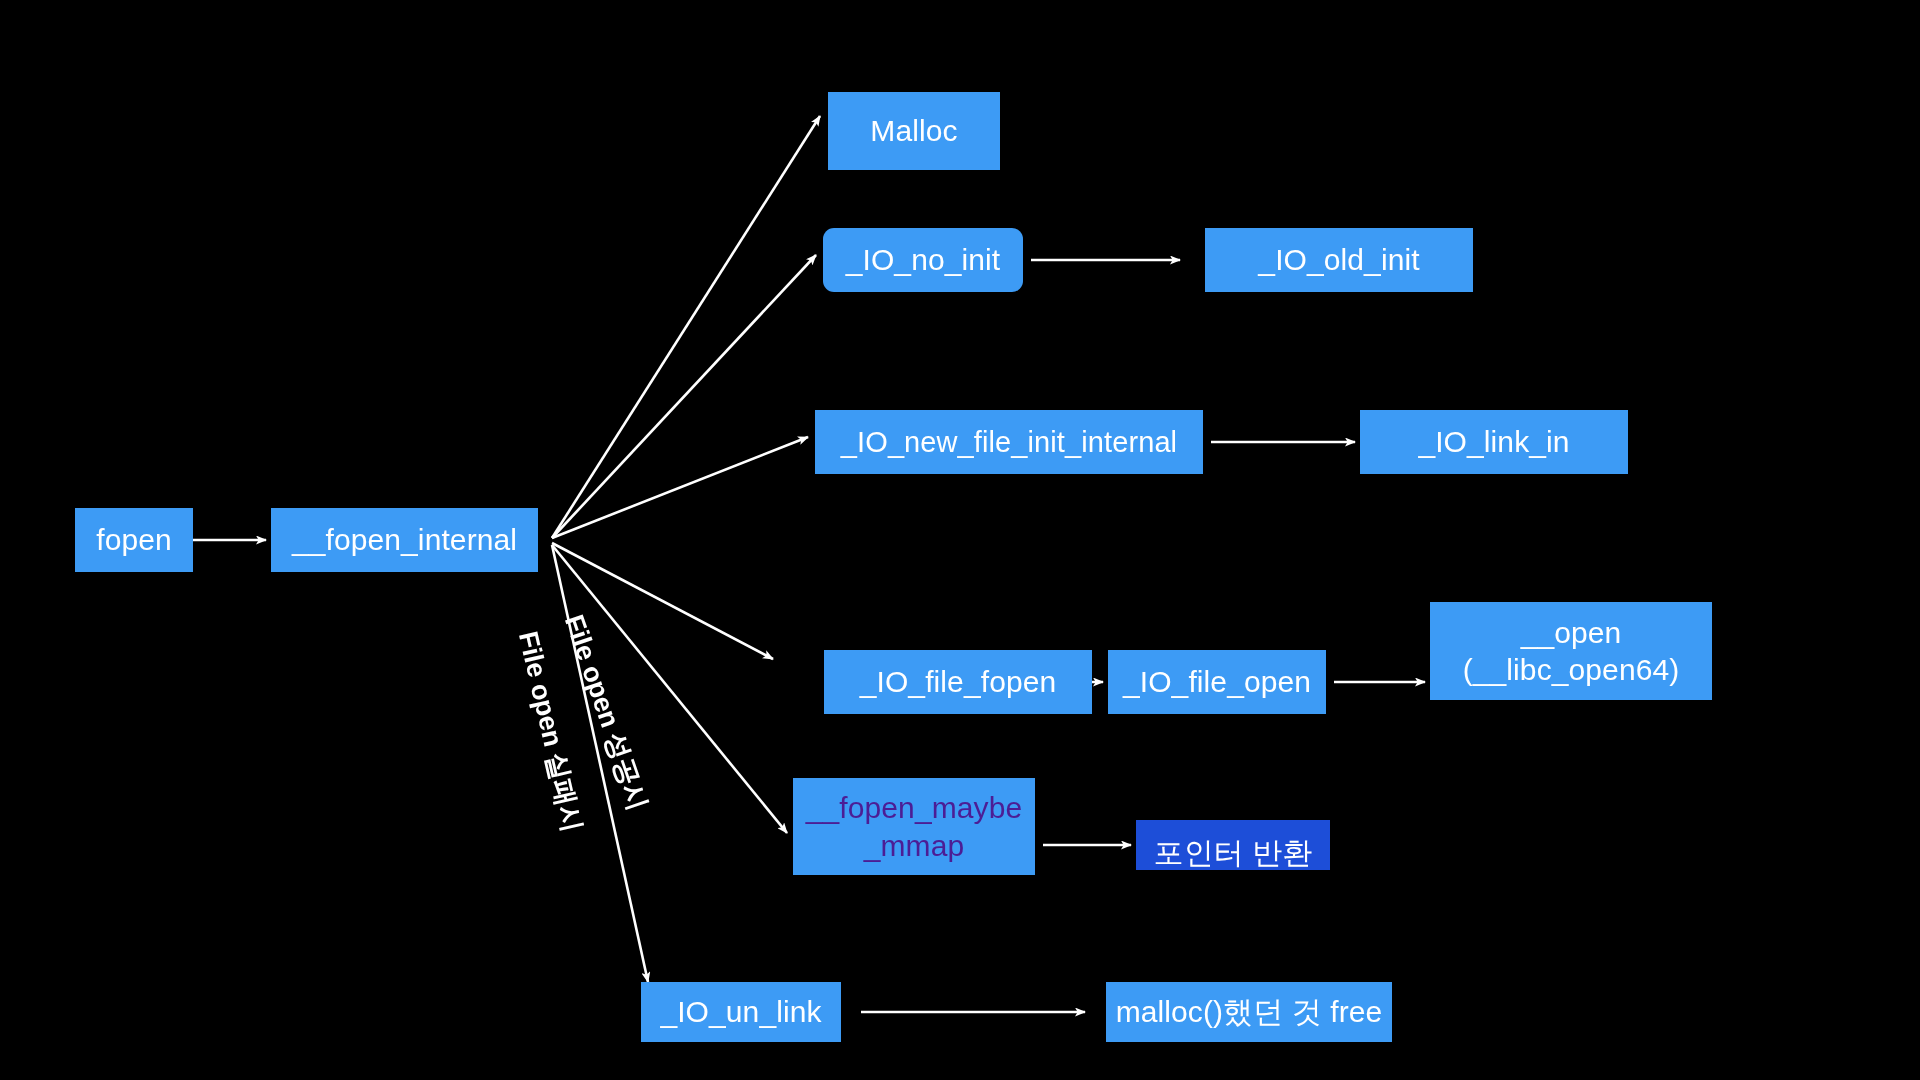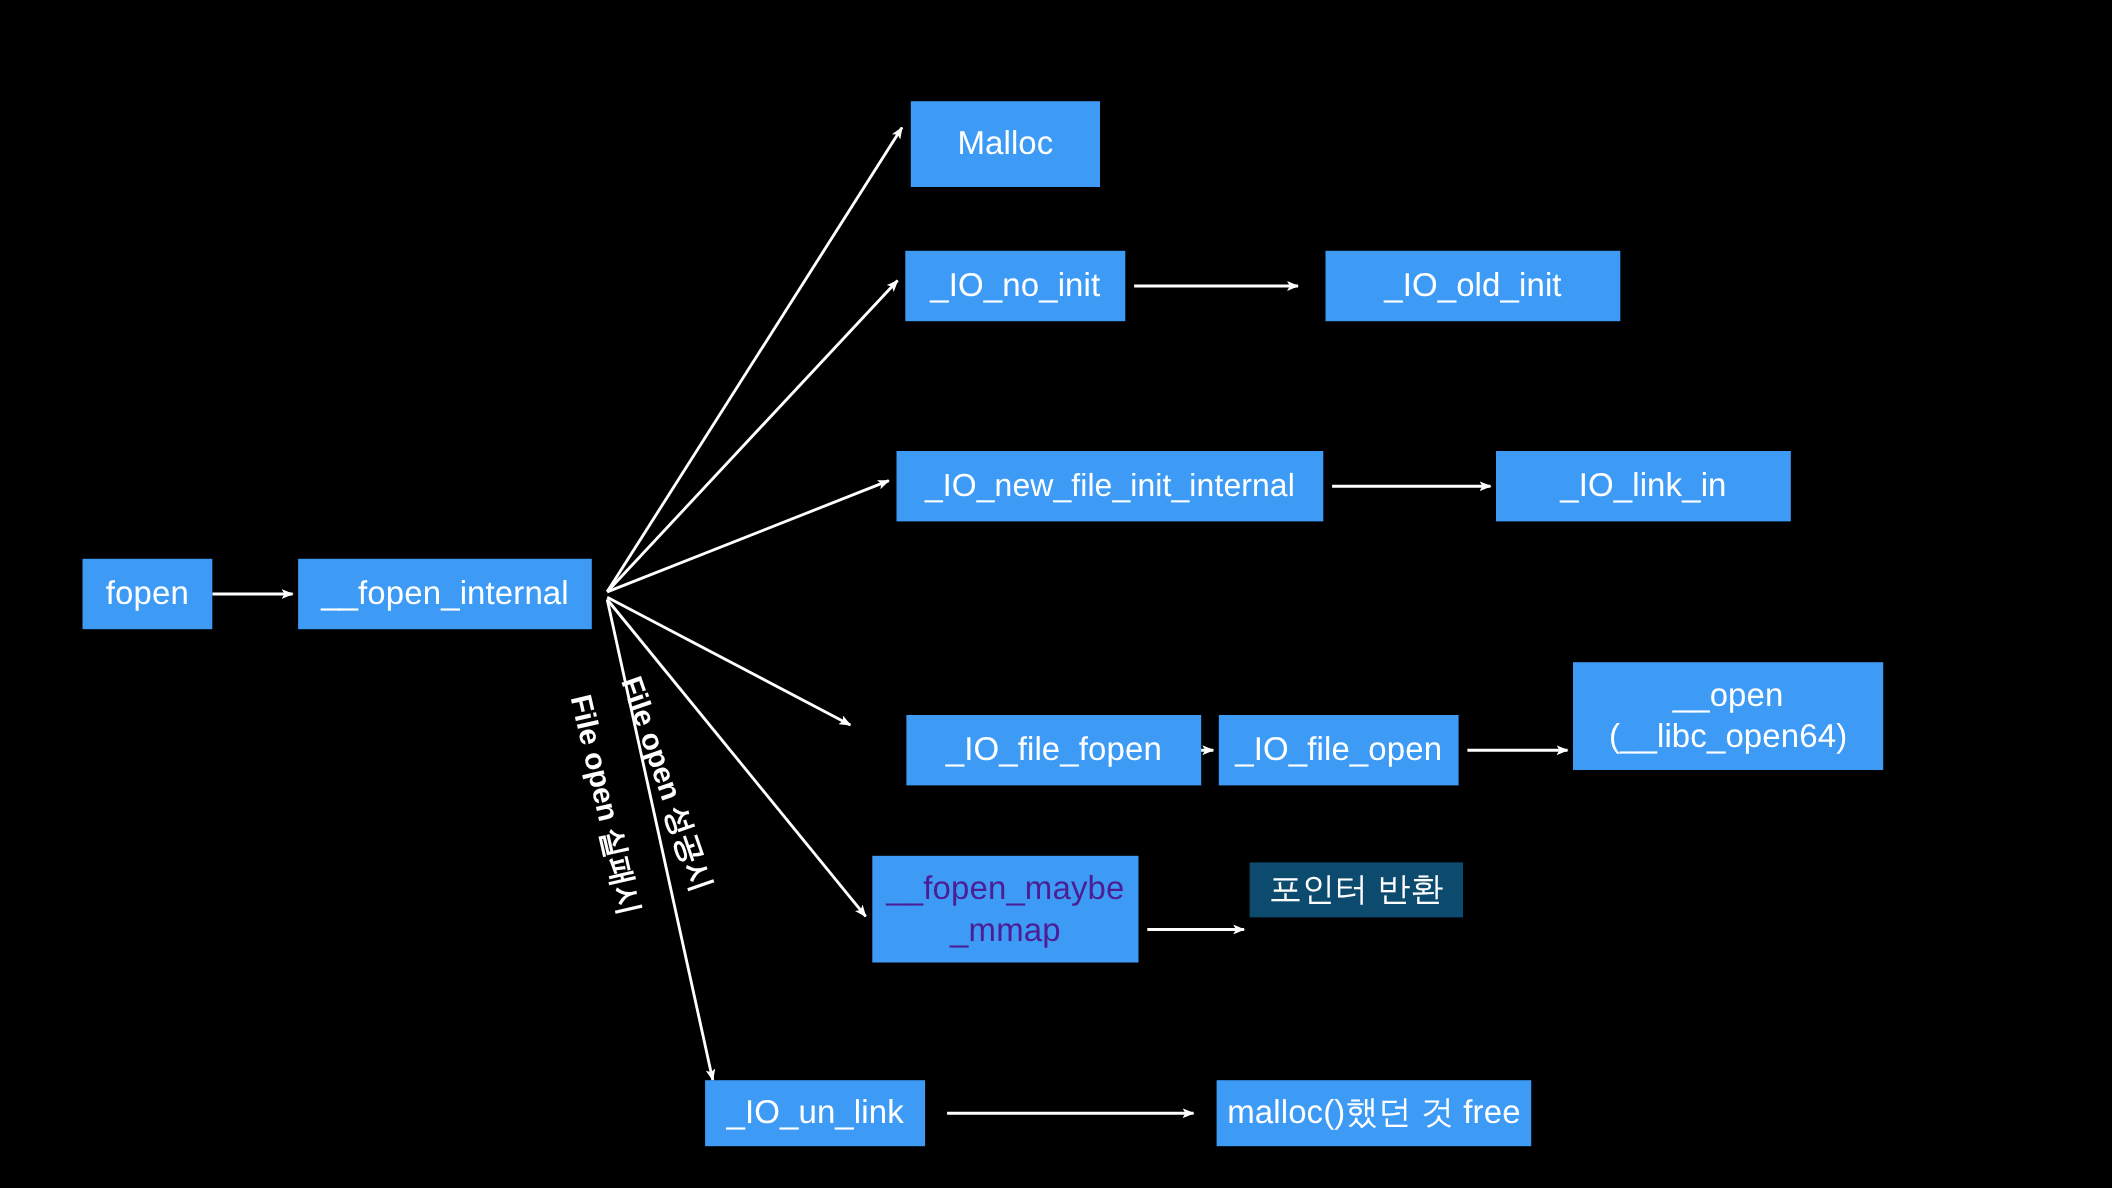--- a/index.html
+++ b/index.html
@@ -81,31 +81,31 @@
         <line x1="1334" y1="682" x2="1425" y2="682" stroke="#FFFFFF" stroke-width="2.6" marker-end="url(#arrowhead)"></line>
         <line x1="1043" y1="845" x2="1131" y2="845" stroke="#FFFFFF" stroke-width="2.6" marker-end="url(#arrowhead)"></line>
         <line x1="861" y1="1012" x2="1085" y2="1012" stroke="#FFFFFF" stroke-width="2.6" marker-end="url(#arrowhead)"></line>
       </g>
   </svg>
 
   <div id="nodes-layer">
       <div class="node" style="left: 75px; top: 508px; width: 118px; height: 64px; background: rgb(61, 155, 245); color: rgb(255, 255, 255);"><span>fopen</span></div>
       <div class="node" style="left: 271px; top: 508px; width: 267px; height: 64px; background: rgb(61, 155, 245); color: rgb(255, 255, 255);"><span>__fopen_internal</span></div>
       <div class="node" style="left: 828px; top: 92px; width: 172px; height: 78px; background: rgb(61, 155, 245); color: rgb(255, 255, 255);"><span>Malloc</span></div>
-      <div class="node" style="left: 823px; top: 228px; width: 200px; height: 64px; background: rgb(61, 155, 245); color: rgb(255, 255, 255);"><span>_IO_no_init</span></div>
+      <div class="node" style="left: 823px; top: 228px; width: 200px; height: 64px; background: rgb(61, 155, 245); color: rgb(255, 255, 255); border-radius: 11px;"><span>_IO_no_init</span></div>
       <div class="node" style="left: 1185px; top: 228px; width: 268px; height: 64px; background: rgb(61, 155, 245); color: rgb(255, 255, 255); margin-left: 20px;"><span>_IO_old_init</span></div>
       <div class="node small" style="left: 815px; top: 410px; width: 388px; height: 64px; background: rgb(61, 155, 245); color: rgb(255, 255, 255);"><span>_IO_new_file_init_internal</span></div>
       <div class="node" style="left: 1360px; top: 410px; width: 268px; height: 64px; background: rgb(61, 155, 245); color: rgb(255, 255, 255);"><span>_IO_link_in</span></div>
       <div class="node" style="left: 824px; top: 650px; width: 268px; height: 64px; background: rgb(61, 155, 245); color: rgb(255, 255, 255);"><span>_IO_file_fopen</span></div>
       <div class="node" style="left: 1108px; top: 650px; width: 218px; height: 64px; background: rgb(61, 155, 245); color: rgb(255, 255, 255);"><span>_IO_file_open</span></div>
       <div class="node two-line" style="left: 1430px; top: 602px; width: 282px; height: 98px; background: rgb(61, 155, 245); color: rgb(255, 255, 255);"><span>__open
 (__libc_open64)</span></div>
       <div class="node two-line" style="left: 793px; top: 778px; width: 242px; height: 97px; background: rgb(61, 155, 245); color: #4c1d95;"><span>__fopen_maybe
 _mmap</span></div>
-      <div class="node" style="left: 1136px; top: 784px; width: 194px; height: 50px; background: #0c4a6e; color: rgb(255, 255, 255);"><span>포인터 반환</span></div>
+      <div class="node" style="left: 1136px; top: 820px; width: 194px; height: 50px; background: #1d4ed8; color: rgb(255, 255, 255); align-items: flex-end;"><span>포인터 반환</span></div>
       <div class="node" style="left: 641px; top: 982px; width: 200px; height: 60px; background: rgb(61, 155, 245); color: rgb(255, 255, 255);"><span>_IO_un_link</span></div>
       <div class="node" style="left: 1090px; top: 982px; width: 286px; height: 60px; background: rgb(61, 155, 245); color: rgb(255, 255, 255); margin-left: 16px;"><span>malloc()했던 것 free</span></div>
     </div>
   <div id="labels-layer">
       <div class="edge-label" style="left: 590px; top: 610px; transform: rotate(71deg);">File open 성공시</div>
       <div class="edge-label" style="left: 545px; top: 628px; transform: rotate(77deg);">File open 실패시</div>
     </div>
 
 </div>
 

